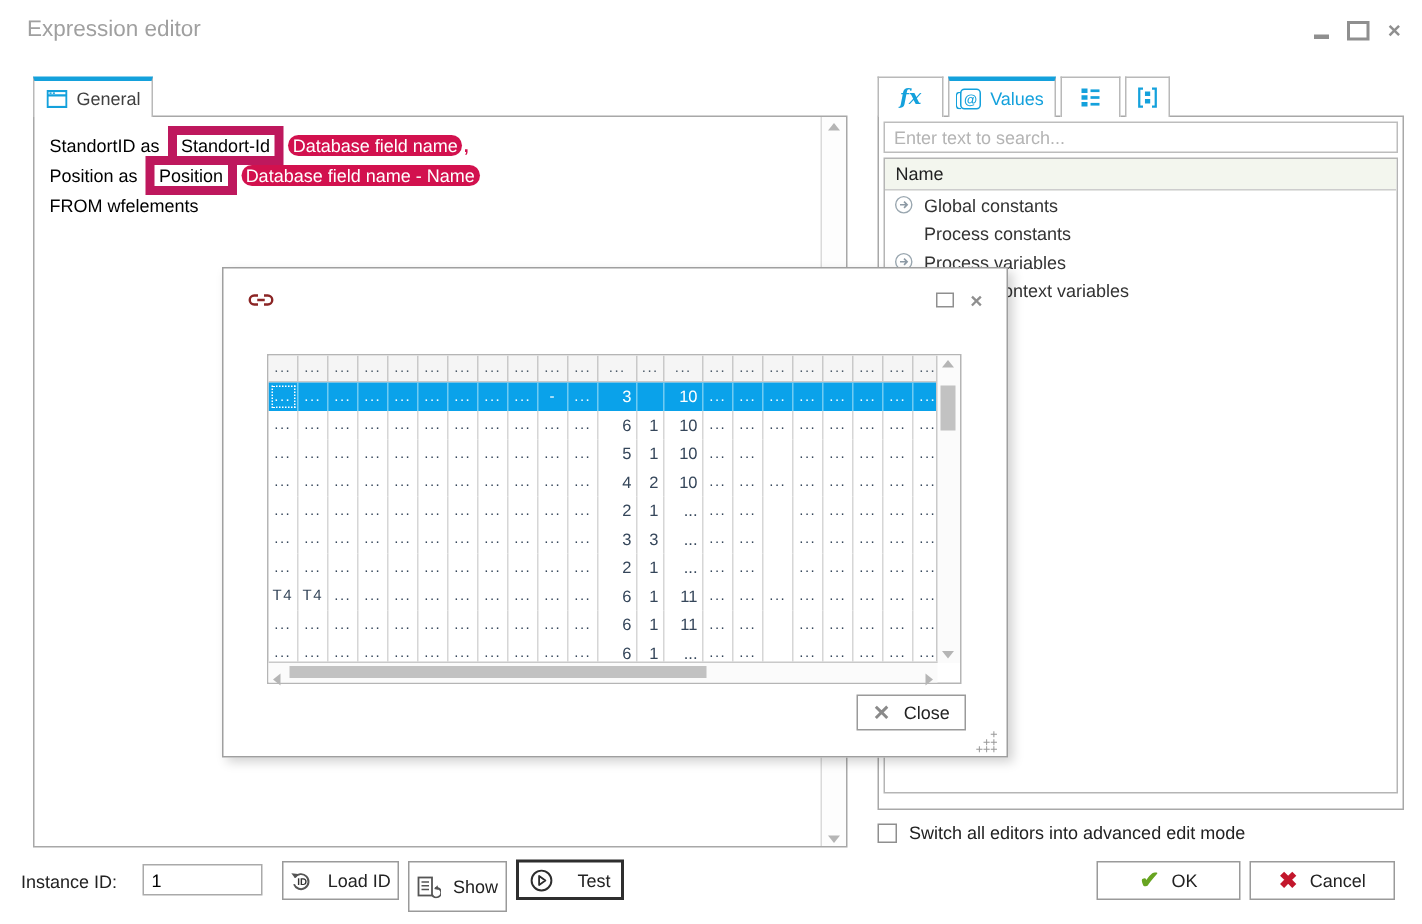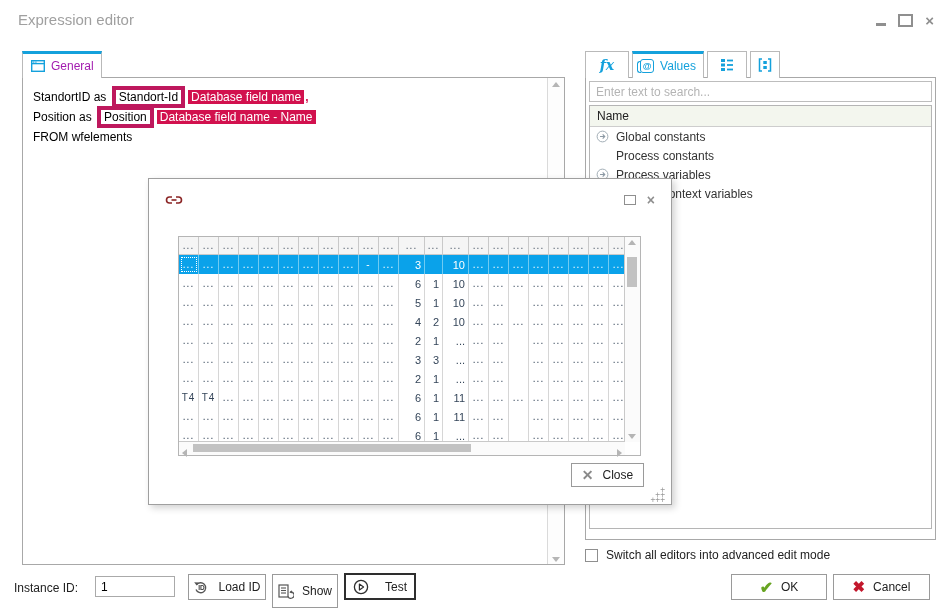--- a/index.html
+++ b/index.html
@@ -8,27 +8,27 @@
   
   .win-title{position:absolute;left:18px;top:11px;font-size:15px;color:#a0a0a0;}
   .win-controls{position:absolute;top:14px;right:14px;display:flex;align-items:center;gap:12px;}
   .wc-min{width:10px;height:3px;background:#8f8f8f;margin-top:8px;}
   .wc-max{width:11px;height:9px;border:2px solid #8f8f8f;}
   .wc-close{font-size:15px;color:#8f8f8f;line-height:12px;font-weight:bold;}
 
   
   .tab-general{position:absolute;left:22px;top:51px;width:80px;height:27px;box-sizing:border-box;
     border:1px solid #b9b9b9;border-bottom:none;border-top:3px solid #14a1dc;background:#fff;
-    display:flex;align-items:center;gap:6px;padding-left:8px;color:#a21caf;font-size:12px;z-index:3;}
+    display:flex;align-items:center;gap:6px;padding-left:8px;color:#404040;font-size:12px;z-index:3;}
   .left-panel{position:absolute;left:22px;top:77px;width:543px;height:488px;box-sizing:border-box;
     border:1px solid #a8a8a8;background:#fff;z-index:2;}
   .code{position:absolute;left:0;top:0;right:17px;bottom:0;padding:9px 10px;font-size:12px;line-height:20px;color:#000;}
   .code-line{white-space:nowrap;}
-  .tok-outline{border:4px solid #be185d;background:#fff;padding:0 3px;margin:0 2px;}
-  .tok-fill{background:#d2114e;color:#fff;padding:0 3px;margin:0 1px;}
+  .tok-outline{border:6px solid #be185d;background:#fff;padding:0 3px;margin:0 2px;}
+  .tok-fill{background:#d2114e;color:#fff;padding:0 3px;margin:0 1px;border-radius:7px;}
   .tok-comma{color:#d2114e;font-weight:bold;}
   .vscroll-left{position:absolute;top:0;right:0;bottom:0;width:16px;border-left:1px solid #dadada;background:#fdfdfd;}
   .arr{width:0;height:0;border-left:4px solid transparent;border-right:4px solid transparent;margin:4px auto;}
   .arr.up{border-bottom:5px solid #b5b5b5;}
   .arr.down{border-top:5px solid #b5b5b5;position:absolute;bottom:2px;left:4px;margin:0;}
   .arr.left{width:0;height:0;border:none;border-top:4px solid transparent;border-bottom:4px solid transparent;border-right:5px solid #b5b5b5;}
   .arr.right{width:0;height:0;border:none;border-top:4px solid transparent;border-bottom:4px solid transparent;border-left:5px solid #b5b5b5;}
 
   
   .rtabs{position:absolute;left:585px;top:51px;display:flex;gap:3px;z-index:3;}

